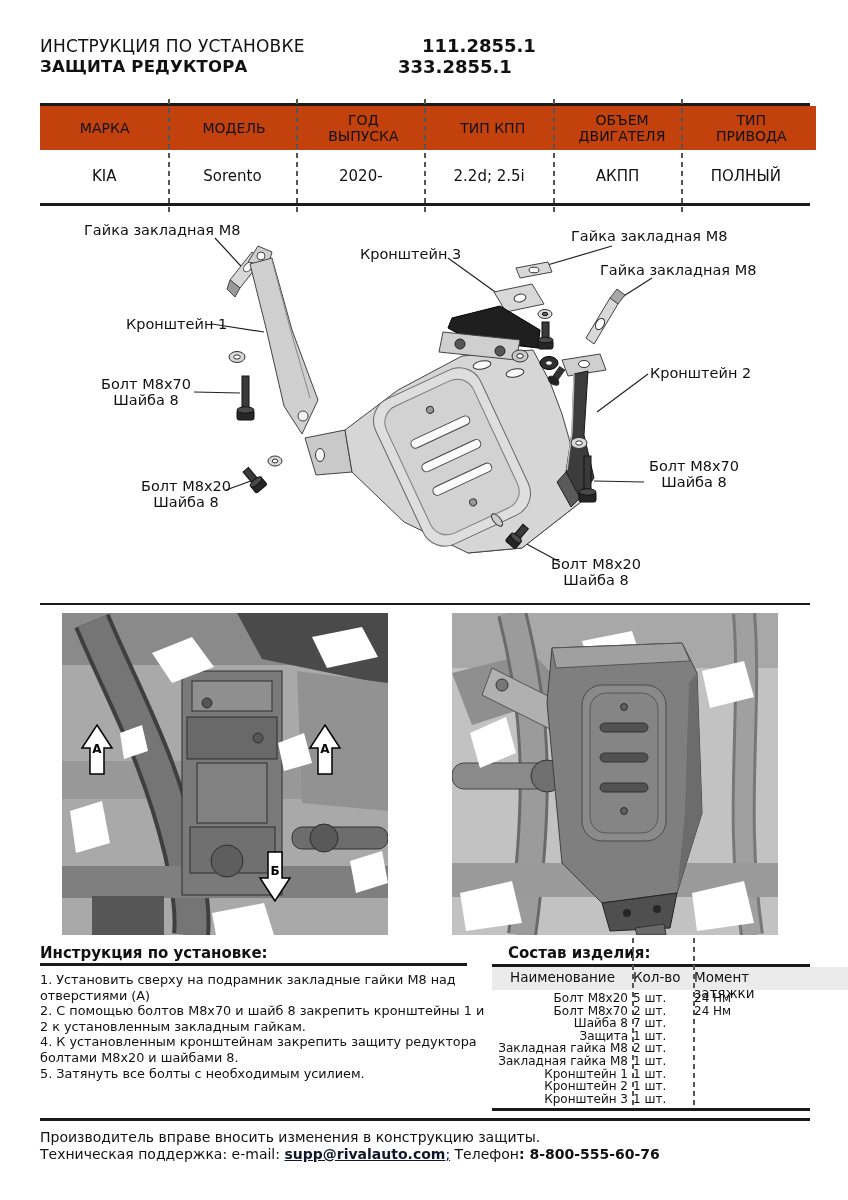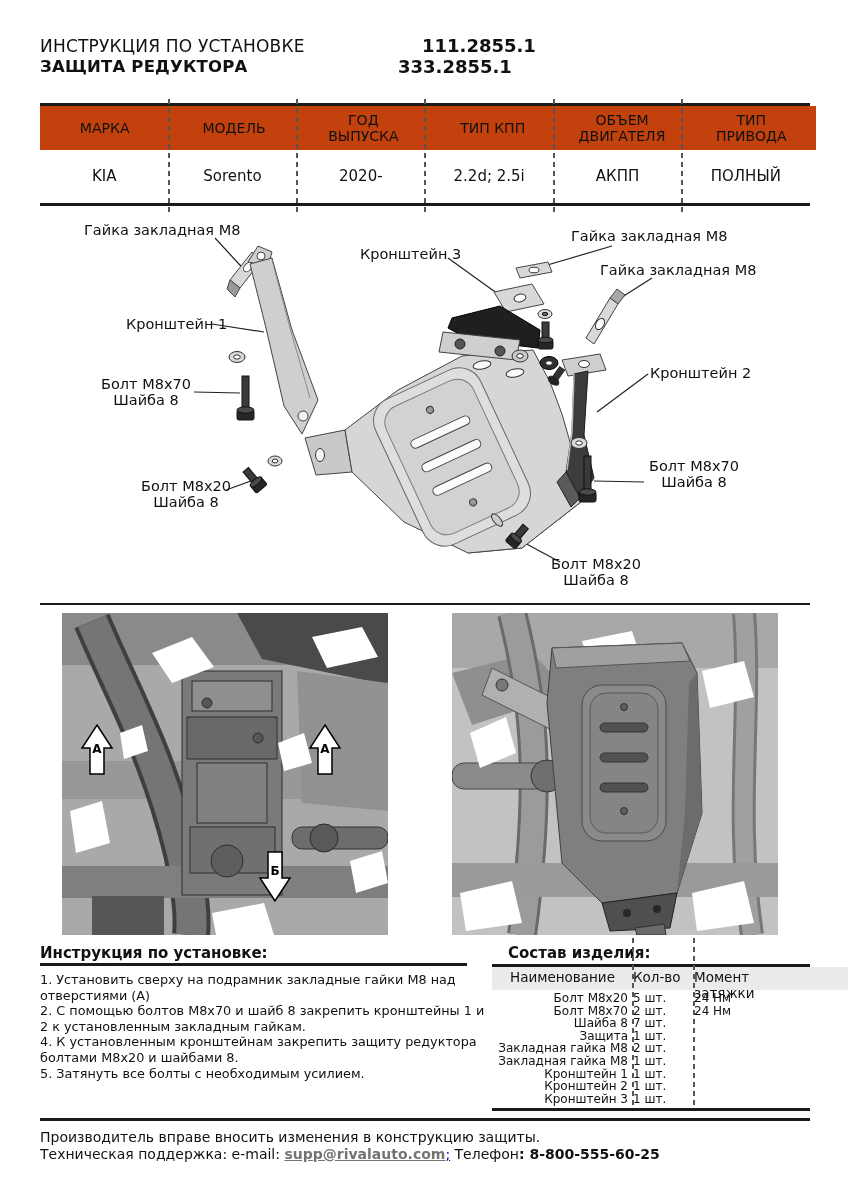--- a/index.html
+++ b/index.html
@@ -49,21 +49,21 @@
   .pcol-qty{position:absolute;left:141px;width:61px;text-align:left;}
   .pcol-tq{position:absolute;left:202px;width:116px;}
   .parts-head-row div{top:2px;font-size:13.5px;}
   .parts-rows{left:492px;top:992px;width:318px;font-size:12px;}
   .prow{position:relative;height:12.6px;line-height:12.6px;}
   .prow .pcol-name{text-align:right;padding-right:5px;width:136px;}
 
   
   .foot1{left:40px;top:1129px;font-size:14px;}
   .foot2{left:40px;top:1146px;font-size:14px;}
-  .email{color:#737373;font-weight:bold;text-decoration:underline;cursor:pointer;}
+  .email{color:#0f172a;font-weight:bold;text-decoration:underline;cursor:pointer;}
   .bluesep{color:#0000bb;text-decoration:underline;}
   .bold{font-weight:bold;}
 </style>
 </head>
 <body>
 
 <div class="page">
 
   <div class="abs title1">ИНСТРУКЦИЯ ПО УСТАНОВКЕ</div>
   <div class="abs title2">ЗАЩИТА РЕДУКТОРА</div>
@@ -399,16 +399,16 @@
         <span class="pcol-tq"></span>
       </div>
   </div>
   <div class="abs hline" style="left:492px;top:1108px;width:318px;height:2.5px;"></div>
   <div class="abs vdash" style="left:632px;top:938px;height:170px;"></div>
   <div class="abs vdash" style="left:693px;top:938px;height:170px;"></div>
 
   <div class="abs hline" style="left:40px;top:1118px;width:770px;height:3px;"></div>
   <div class="abs foot1">Производитель вправе вносить изменения в конструкцию защиты.</div>
   <div class="abs foot2">
-    <span>Техническая поддержка:  e-mail: </span><span class="email">supp@rivalauto.com</span><span class="bluesep">;</span><span> Телефон</span><span class="bold">: 8-800-555-60-25</span>
+    <span>Техническая поддержка:  e-mail: </span><span class="email">supp@rivalauto.com</span><span class="bluesep">;</span><span> Телефон</span><span class="bold">: 8-800-555-60-76</span>
   </div>
 
 </div>
 
 </body></html>

